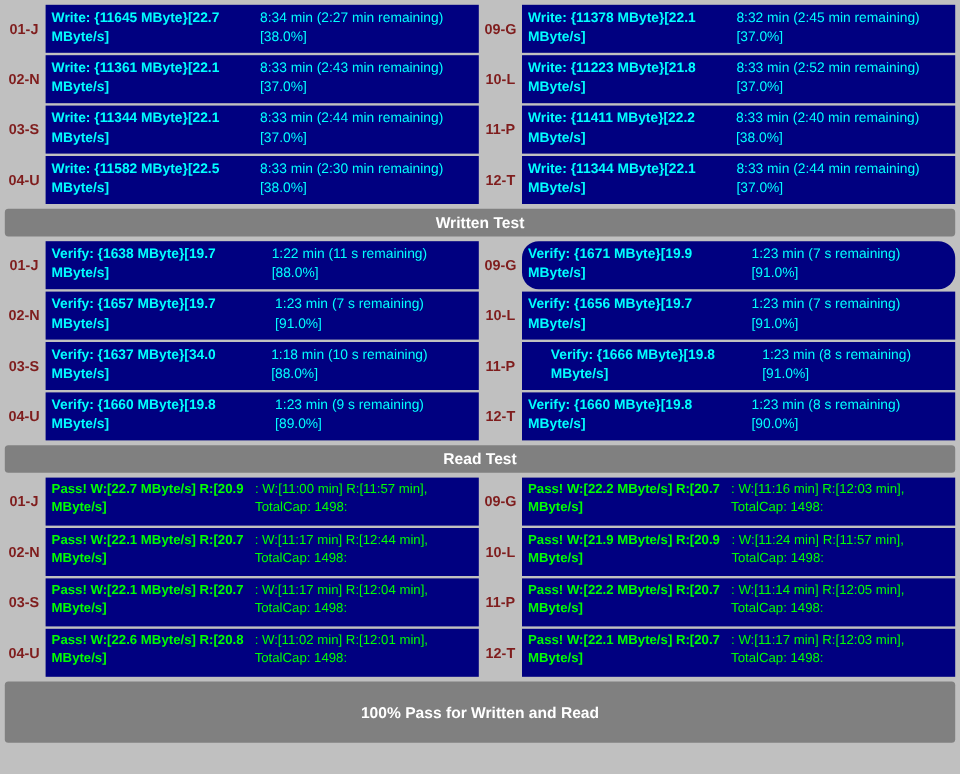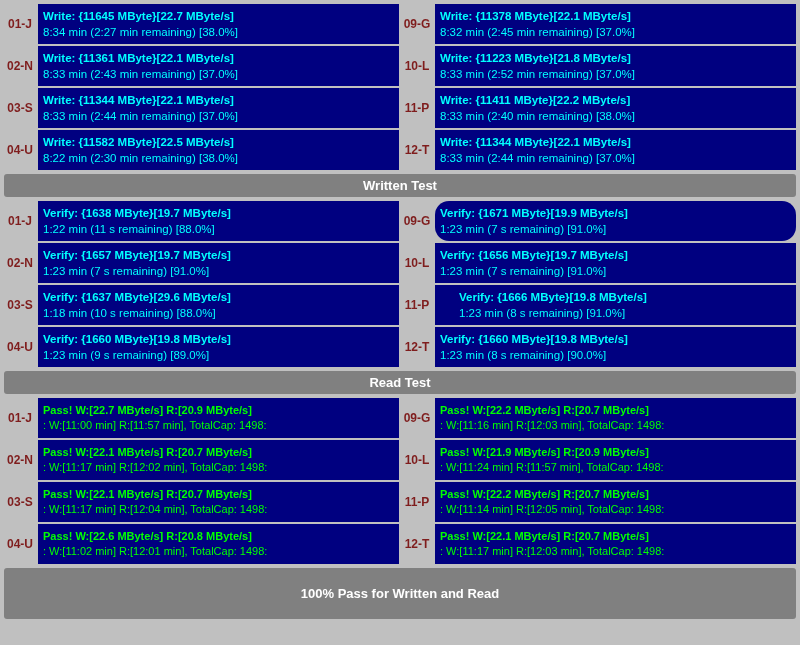--- a/index.html
+++ b/index.html
@@ -19,21 +19,20 @@
       margin-bottom: 2px;
     }
     .cell {
       background: #000080;
       color: #00ffff;
       padding: 3px 5px;
       font-size: 11.5px;
       line-height: 1.4;
       min-height: 40px;
       display: flex;
-      flex-direction: column;
       justify-content: center;
     }
     .row-label {
       background: #c0c0c0;
       color: #7f1d1d;
       font-weight: bold;
       font-size: 12px;
       width: 32px;
       display: flex;
       align-items: center;
@@ -51,21 +50,20 @@
       border-radius: 3px;
     }
     .pass-cell {
       background: #000080;
       color: #00ff00;
       padding: 3px 5px;
       font-size: 11px;
       line-height: 1.4;
       min-height: 40px;
       display: flex;
-      flex-direction: column;
       justify-content: center;
     }
     .footer-bar {
       background: #808080;
       color: white;
       text-align: center;
       font-weight: bold;
       font-size: 13px;
       padding: 18px;
       margin-top: 4px;
@@ -127,21 +125,21 @@
               <div class="line1">Write: {11411 MByte}[22.2 MByte/s]</div>
               <div class="line2">8:33 min (2:40 min remaining)  [38.0%]</div>
             </div>
           </div>
         </div>
         <div style="display: grid; grid-template-columns: 1fr 1fr; gap: 2px; margin-bottom: 2px;">
           <div style="display: flex; gap: 2px;">
             <div class="row-label">04-U</div>
             <div class="cell" style="flex: 1 1 0%;">
               <div class="line1">Write: {11582 MByte}[22.5 MByte/s]</div>
-              <div class="line2">8:22 min (2:30 min remaining)  [38.0%]</div>
+              <div class="line2">8:33 min (2:30 min remaining)  [38.0%]</div>
             </div>
           </div>
           <div style="display: flex; gap: 2px;">
             <div class="row-label">12-T</div>
             <div class="cell" style="flex: 1 1 0%;">
               <div class="line1">Write: {11344 MByte}[22.1 MByte/s]</div>
               <div class="line2">8:33 min (2:44 min remaining)  [37.0%]</div>
             </div>
           </div>
         </div>
@@ -180,21 +178,21 @@
             <div class="cell" style="flex: 1 1 0%;">
               <div class="line1">Verify: {1656 MByte}[19.7 MByte/s]</div>
               <div class="line2">1:23 min (7 s remaining)   [91.0%]</div>
             </div>
           </div>
         </div>
         <div style="display: grid; grid-template-columns: 1fr 1fr; gap: 2px; margin-bottom: 2px;">
           <div style="display: flex; gap: 2px;">
             <div class="row-label">03-S</div>
             <div class="cell" style="flex: 1 1 0%;">
-              <div class="line1">Verify: {1637 MByte}[29.6 MByte/s]</div>
+              <div class="line1">Verify: {1637 MByte}[34.0 MByte/s]</div>
               <div class="line2">1:18 min (10 s remaining)   [88.0%]</div>
             </div>
           </div>
           <div style="display: flex; gap: 2px;">
             <div class="row-label">11-P</div>
             <div class="cell" style="flex: 1 1 0%; padding-left: 24px;">
               <div class="line1">Verify: {1666 MByte}[19.8 MByte/s]</div>
               <div class="line2">1:23 min (8 s remaining)   [91.0%]</div>
             </div>
           </div>
@@ -235,21 +233,21 @@
               <div class="line1">Pass! W:[22.2 MByte/s] R:[20.7 MByte/s]</div>
               <div class="line2">: W:[11:16 min] R:[12:03 min], TotalCap: 1498:</div>
             </div>
           </div>
         </div>
         <div style="display: grid; grid-template-columns: 1fr 1fr; gap: 2px; margin-bottom: 2px;">
           <div style="display: flex; gap: 2px;">
             <div class="row-label">02-N</div>
             <div class="pass-cell" style="flex: 1 1 0%;">
               <div class="line1">Pass! W:[22.1 MByte/s] R:[20.7 MByte/s]</div>
-              <div class="line2">: W:[11:17 min] R:[12:02 min], TotalCap: 1498:</div>
+              <div class="line2">: W:[11:17 min] R:[12:44 min], TotalCap: 1498:</div>
             </div>
           </div>
           <div style="display: flex; gap: 2px;">
             <div class="row-label">10-L</div>
             <div class="pass-cell" style="flex: 1 1 0%;">
               <div class="line1">Pass! W:[21.9 MByte/s] R:[20.9 MByte/s]</div>
               <div class="line2">: W:[11:24 min] R:[11:57 min], TotalCap: 1498:</div>
             </div>
           </div>
         </div>

